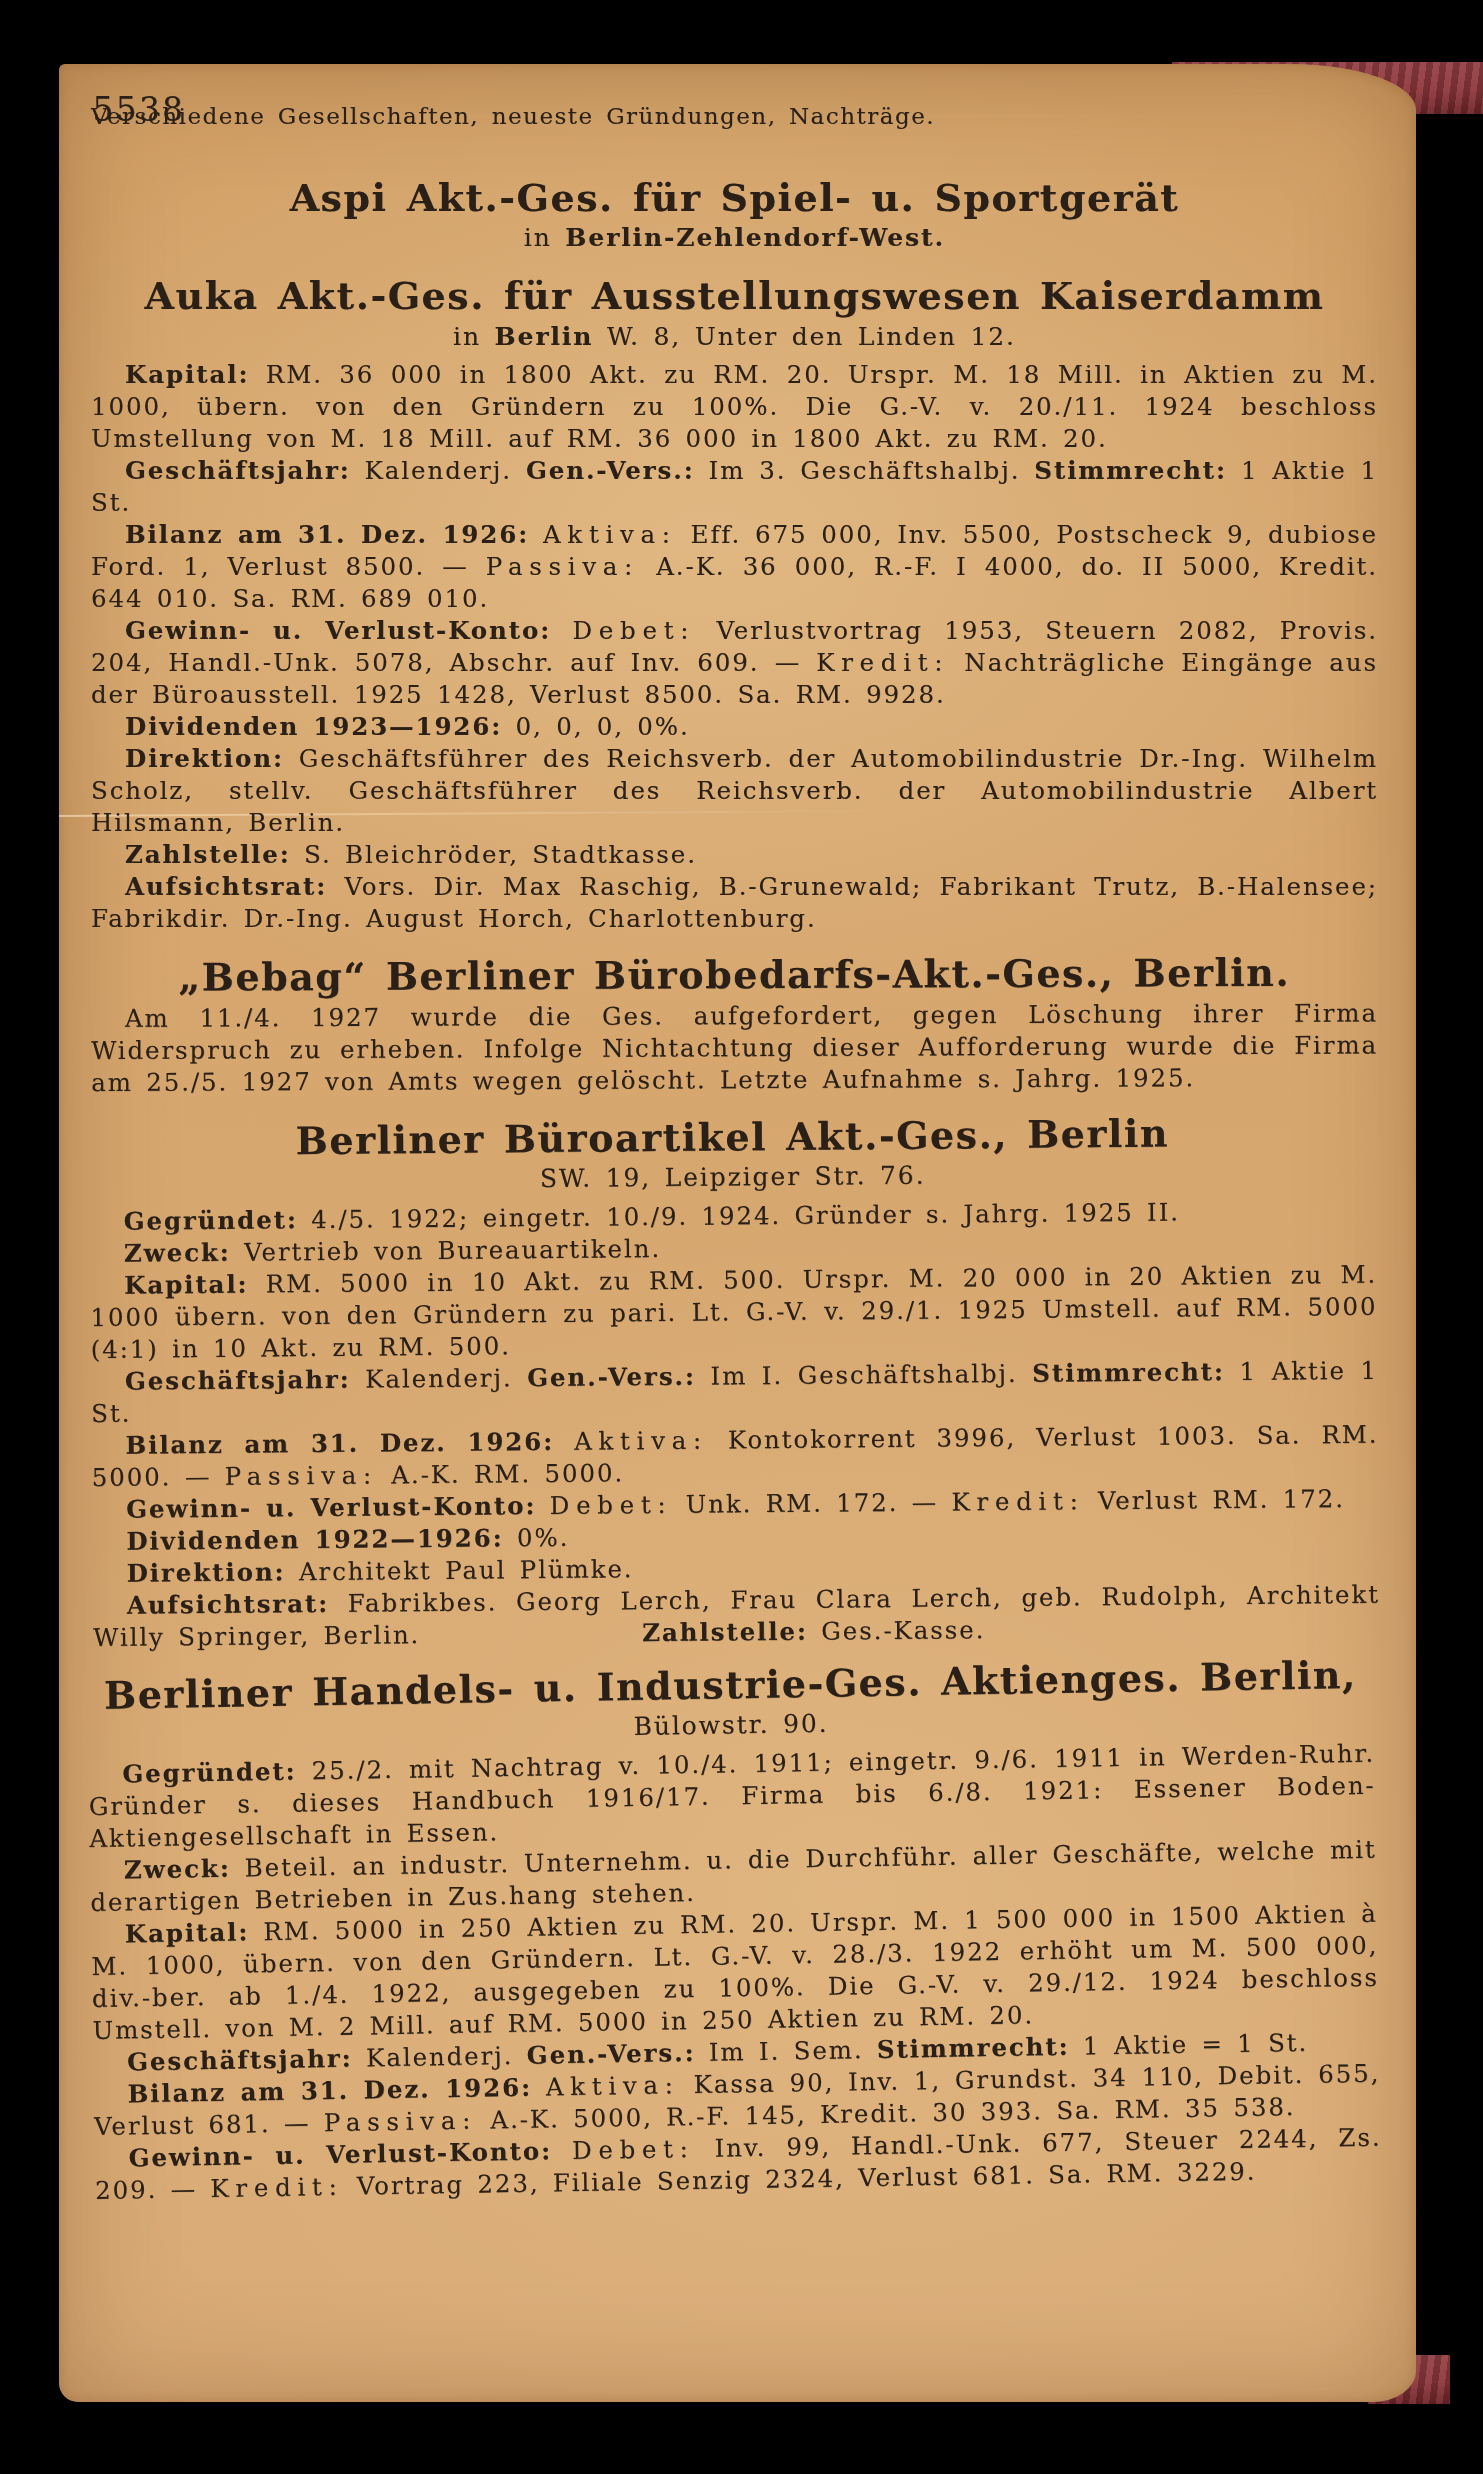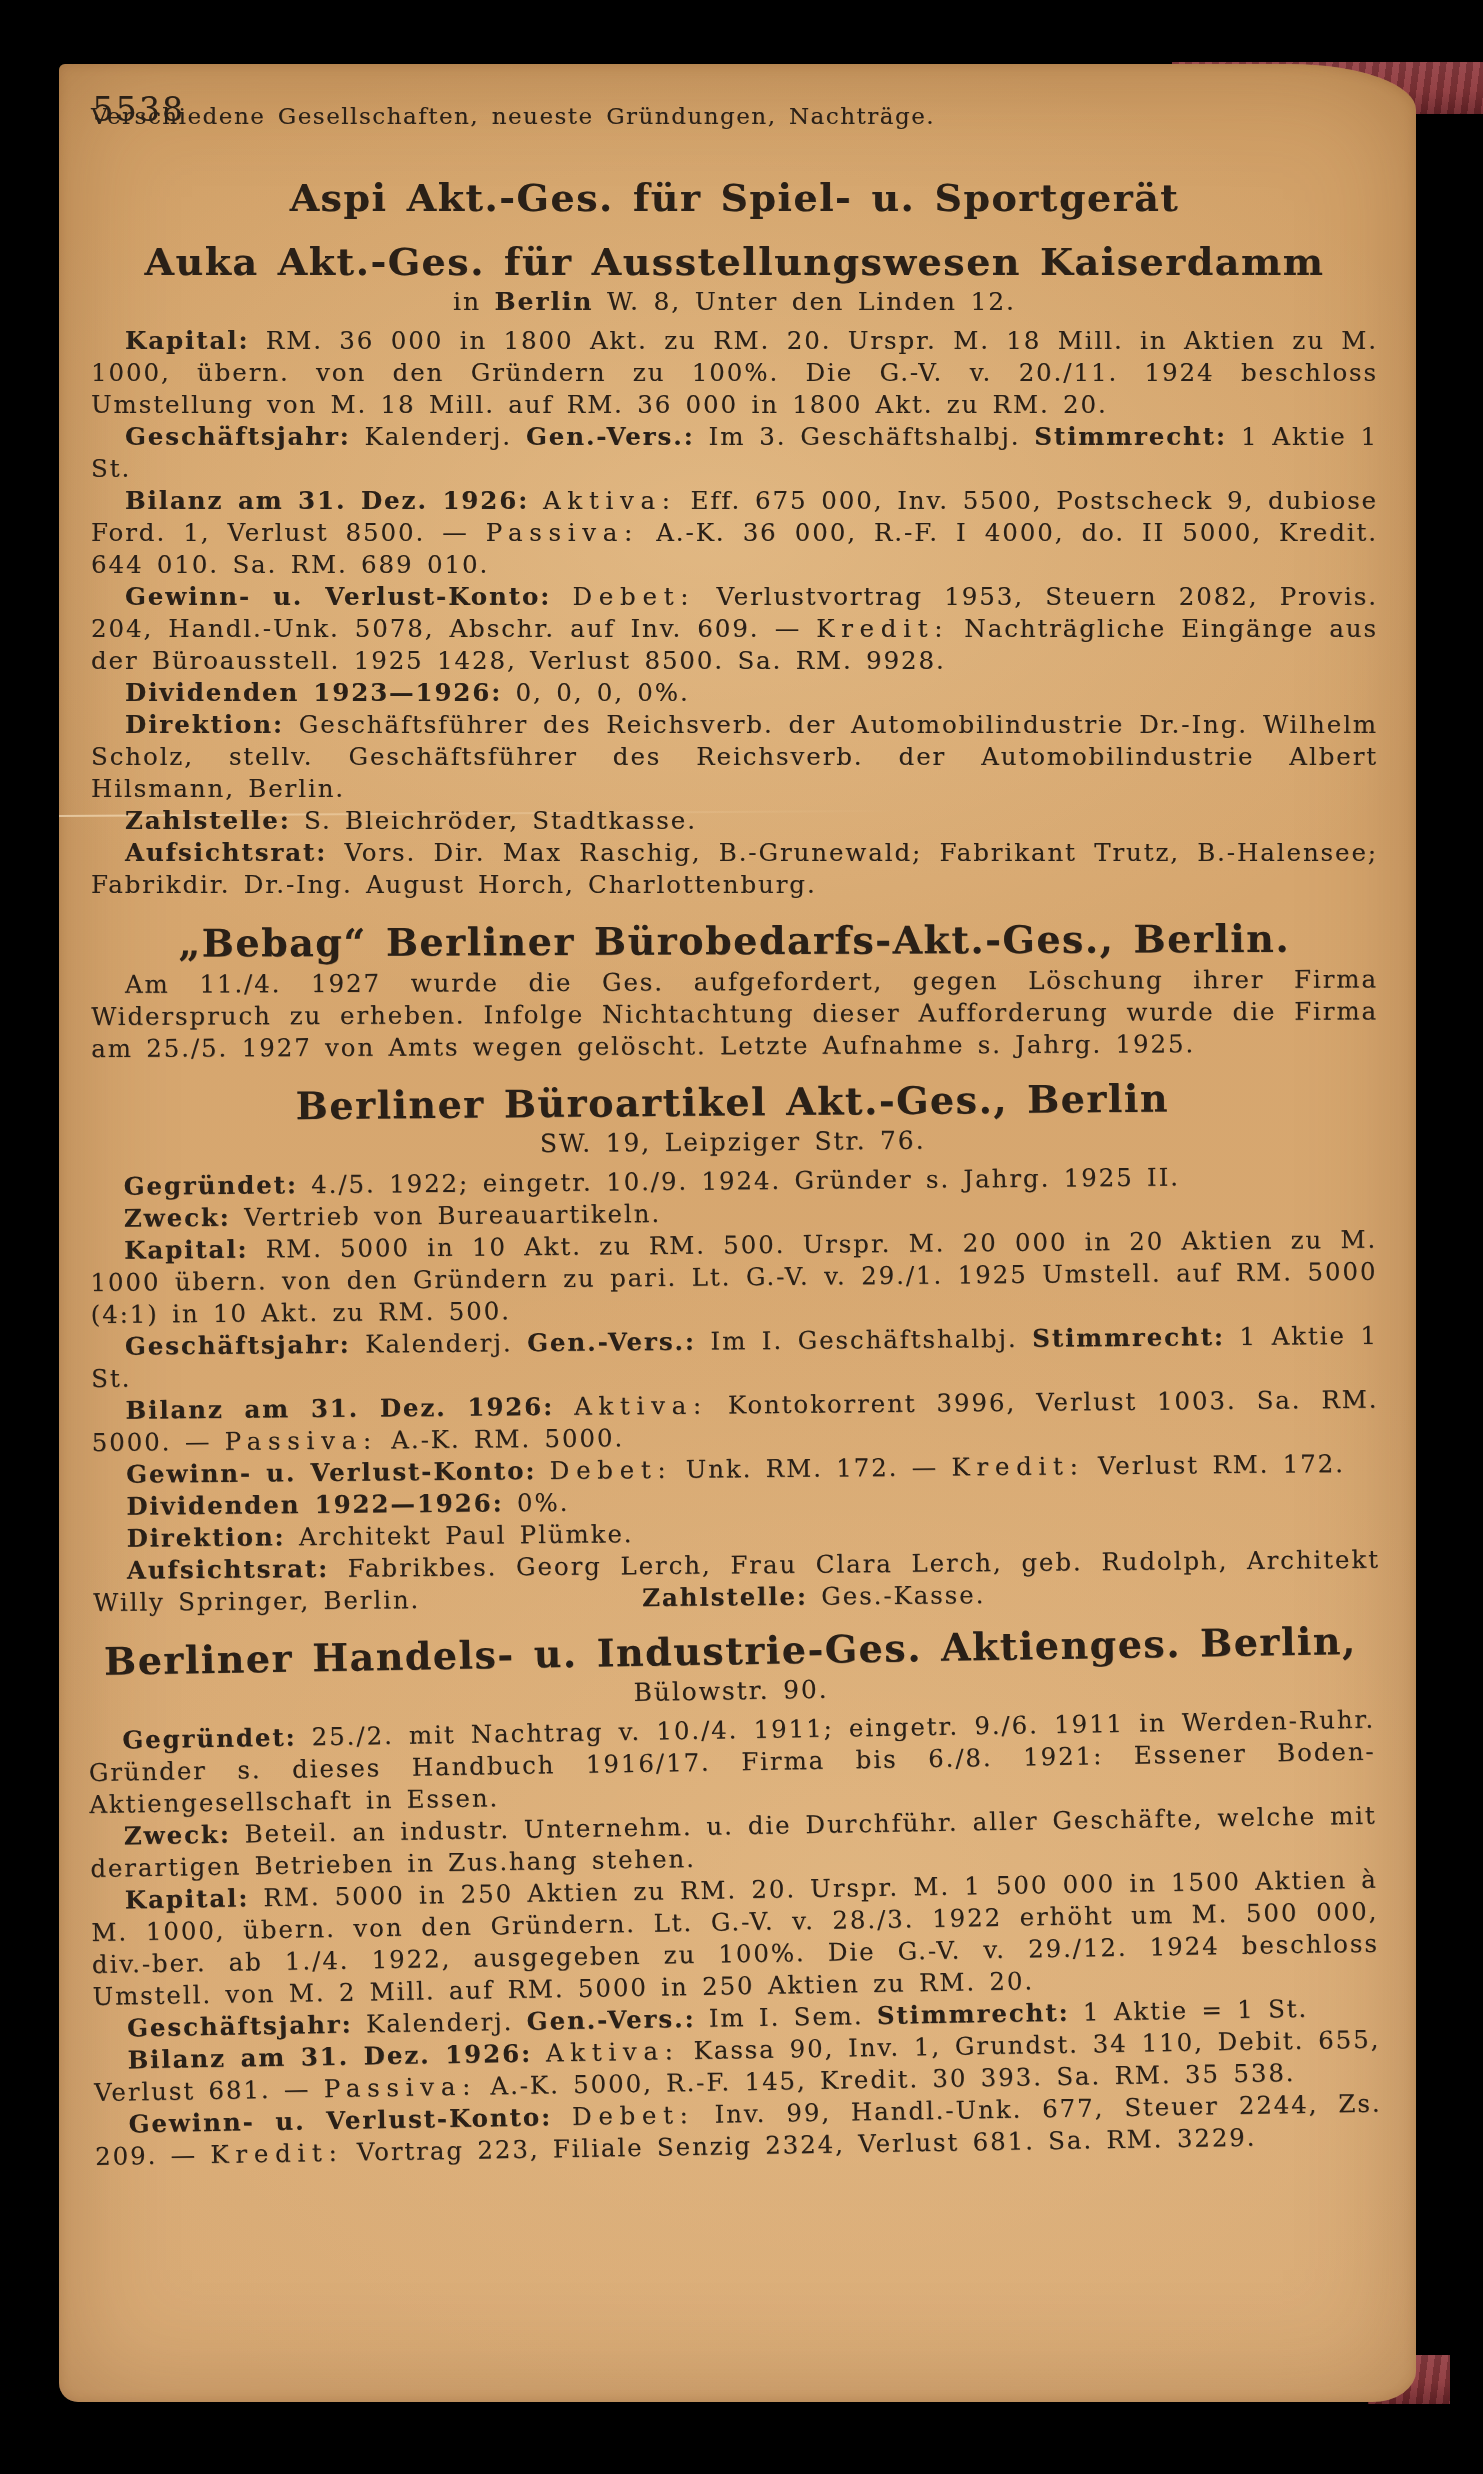--- a/index.html
+++ b/index.html
@@ -74,20 +74,21 @@
 <div class="paper">
   <div class="crease"></div>
   <div class="content">
     <div class="pghead">
       <span class="pgnum">5538</span>
       <div class="runhead">Verschiedene Gesellschaften, neueste Gründungen, Nachträge.</div>
     </div>
     <div id="entries">
         <section class="entry">
           <h2 class="etitle">Aspi Akt.-Ges. für Spiel- u. Sportgerät</h2>
+          <div class="esub"><span>in </span><span class="b">Berlin-Zehlendorf-West.</span></div>
         </section>
         <section class="entry">
           <h2 class="etitle">Auka Akt.-Ges. für Ausstellungswesen Kaiserdamm</h2>
           <div class="esub"><span>in </span><span class="b">Berlin</span><span> W. 8, Unter den Linden 12.</span></div>
           <p><span class="b">Kapital:</span><span> RM. 36 000 in 1800 Akt. zu RM. 20. Urspr. M. 18 Mill. in Aktien zu M. 1000, übern. von den Gründern zu 100%. Die G.-V. v. 20./11. 1924 beschloss Umstellung von M. 18 Mill. auf RM. 36 000 in 1800 Akt. zu RM. 20.</span></p>
           <p><span class="b">Geschäftsjahr:</span><span> Kalenderj. </span><span class="b">Gen.-Vers.:</span><span> Im 3. Geschäftshalbj. </span><span class="b">Stimmrecht:</span><span> 1 Aktie 1 St.</span></p>
           <p><span class="b">Bilanz am 31. Dez. 1926:</span><span> </span><span class="sp">Aktiva:</span><span> Eff. 675 000, Inv. 5500, Postscheck 9, dubiose Ford. 1, Verlust 8500. — </span><span class="sp">Passiva:</span><span> A.-K. 36 000, R.-F. I 4000, do. II 5000, Kredit. 644 010. Sa. RM. 689 010.</span></p>
           <p><span class="b">Gewinn- u. Verlust-Konto:</span><span> </span><span class="sp">Debet:</span><span> Verlustvortrag 1953, Steuern 2082, Provis. 204, Handl.-Unk. 5078, Abschr. auf Inv. 609. — </span><span class="sp">Kredit:</span><span> Nachträgliche Eingänge aus der Büroausstell. 1925 1428, Verlust 8500. Sa. RM. 9928.</span></p>
           <p><span class="b">Dividenden 1923—1926:</span><span> 0, 0, 0, 0%.</span></p>
           <p><span class="b">Direktion:</span><span> Geschäftsführer des Reichsverb. der Automobilindustrie Dr.-Ing. Wilhelm Scholz, stellv. Geschäftsführer des Reichsverb. der Automobilindustrie Albert Hilsmann, Berlin.</span></p>

